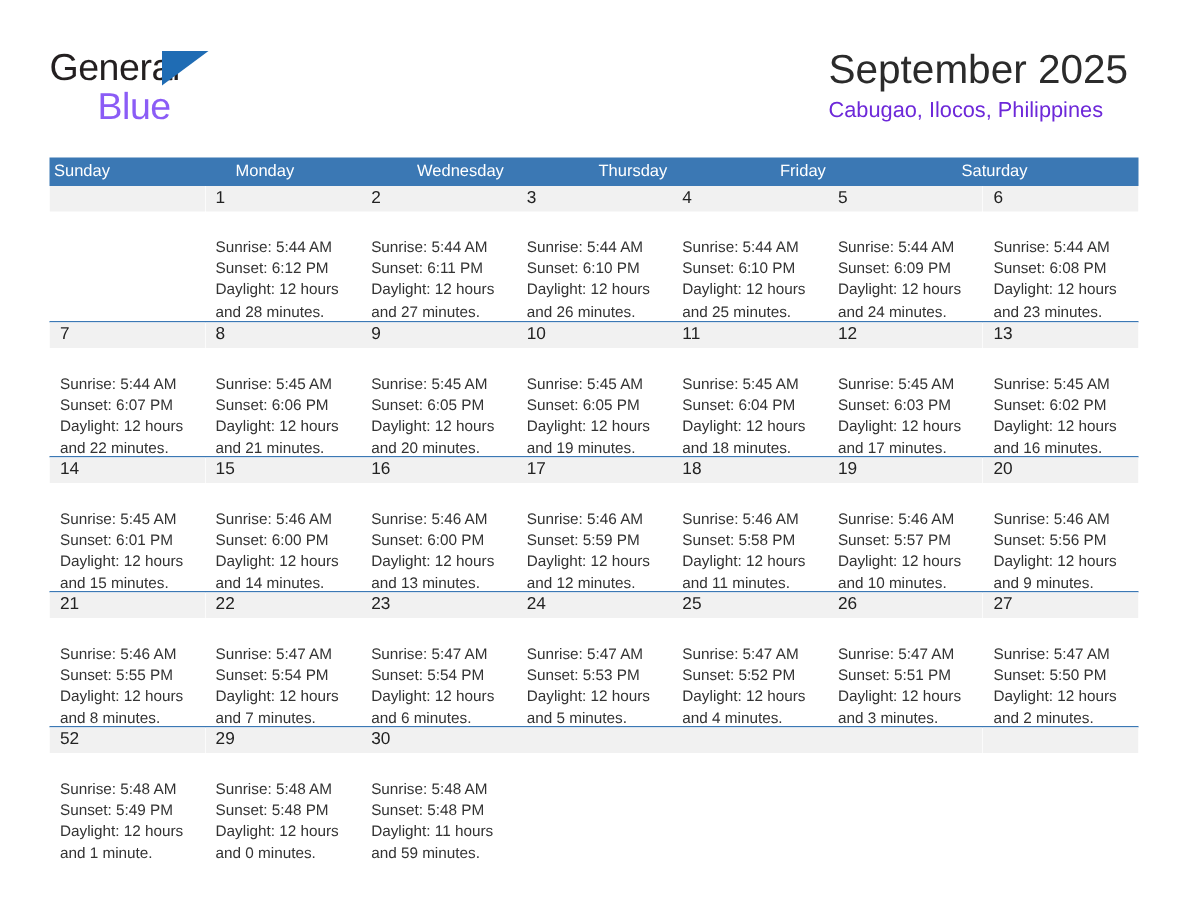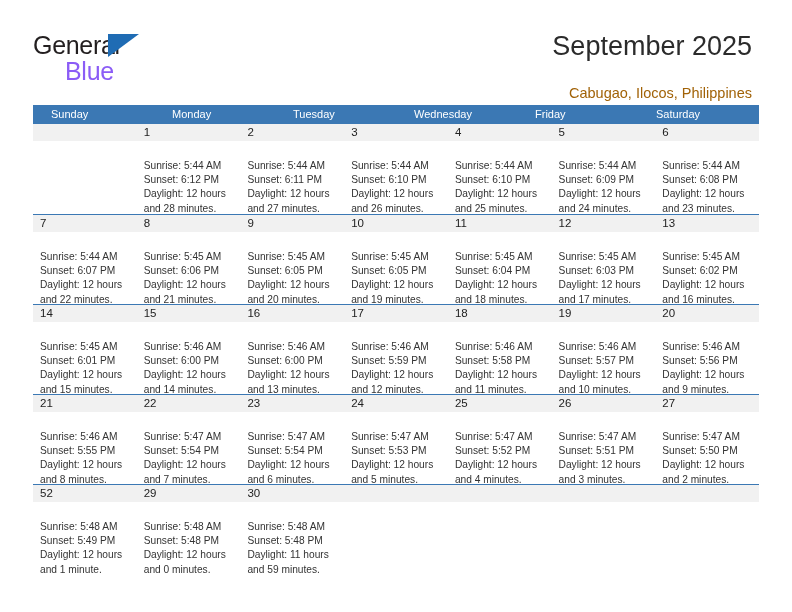--- a/index.html
+++ b/index.html
@@ -63,33 +63,32 @@
     letter-spacing: -0.3px;
     color: #8b5cf6;
     line-height: 28px;
     white-space: nowrap;
   }
 
   .title-block {
     position: absolute;
     right: 40px;
     top: 30px;
-    text-align: right;
   }
   .cal-title {
     font-size: 27px;
     font-weight: normal;
     color: #2b2b2b;
     line-height: 32px;
     white-space: nowrap;
   }
   .cal-subtitle {
-    margin-top: 23px;
+    margin-top: 4px;
     font-size: 14.5px;
-    color: #a16207;
+    color: #6d28d9;
     line-height: 17px;
     white-space: nowrap;
   }
 
   
   .calendar {
     position: absolute;
     left: 33px;
     top: 105px;
     width: 726px;
@@ -97,21 +96,21 @@
   .weekday-row {
     display: flex;
     background: #3b78b4;
     height: 19px;
   }
   .weekday {
     flex: 1 1 0;
     color: #ffffff;
     font-size: 11px;
     line-height: 19px;
-    padding-left: 18px;
+    padding-left: 3px;
     box-sizing: border-box;
     white-space: nowrap;
     overflow: hidden;
   }
   .week-row {
     display: flex;
     height: 90px;
     border-top: 1.3px solid #3b78b4;
     box-sizing: border-box;
   }
@@ -164,22 +163,22 @@
       <div class="cal-title">September 2025</div>
       <div class="cal-subtitle">Cabugao, Ilocos, Philippines</div>
     </div>
 
   </div>
 
   <div class="calendar">
     <div class="weekday-row">
       <div class="weekday">Sunday</div>
       <div class="weekday">Monday</div>
-      <div class="weekday">Tuesday</div>
       <div class="weekday">Wednesday</div>
+      <div class="weekday">Thursday</div>
       <div class="weekday">Friday</div>
       <div class="weekday">Saturday</div>
     </div>
     <div id="weeks-container">
         <div class="week-row">
           <div class="day-cell empty">
             <div class="date-band"></div>
           </div>
           <div class="day-cell">
             <div class="date-band">1</div>

